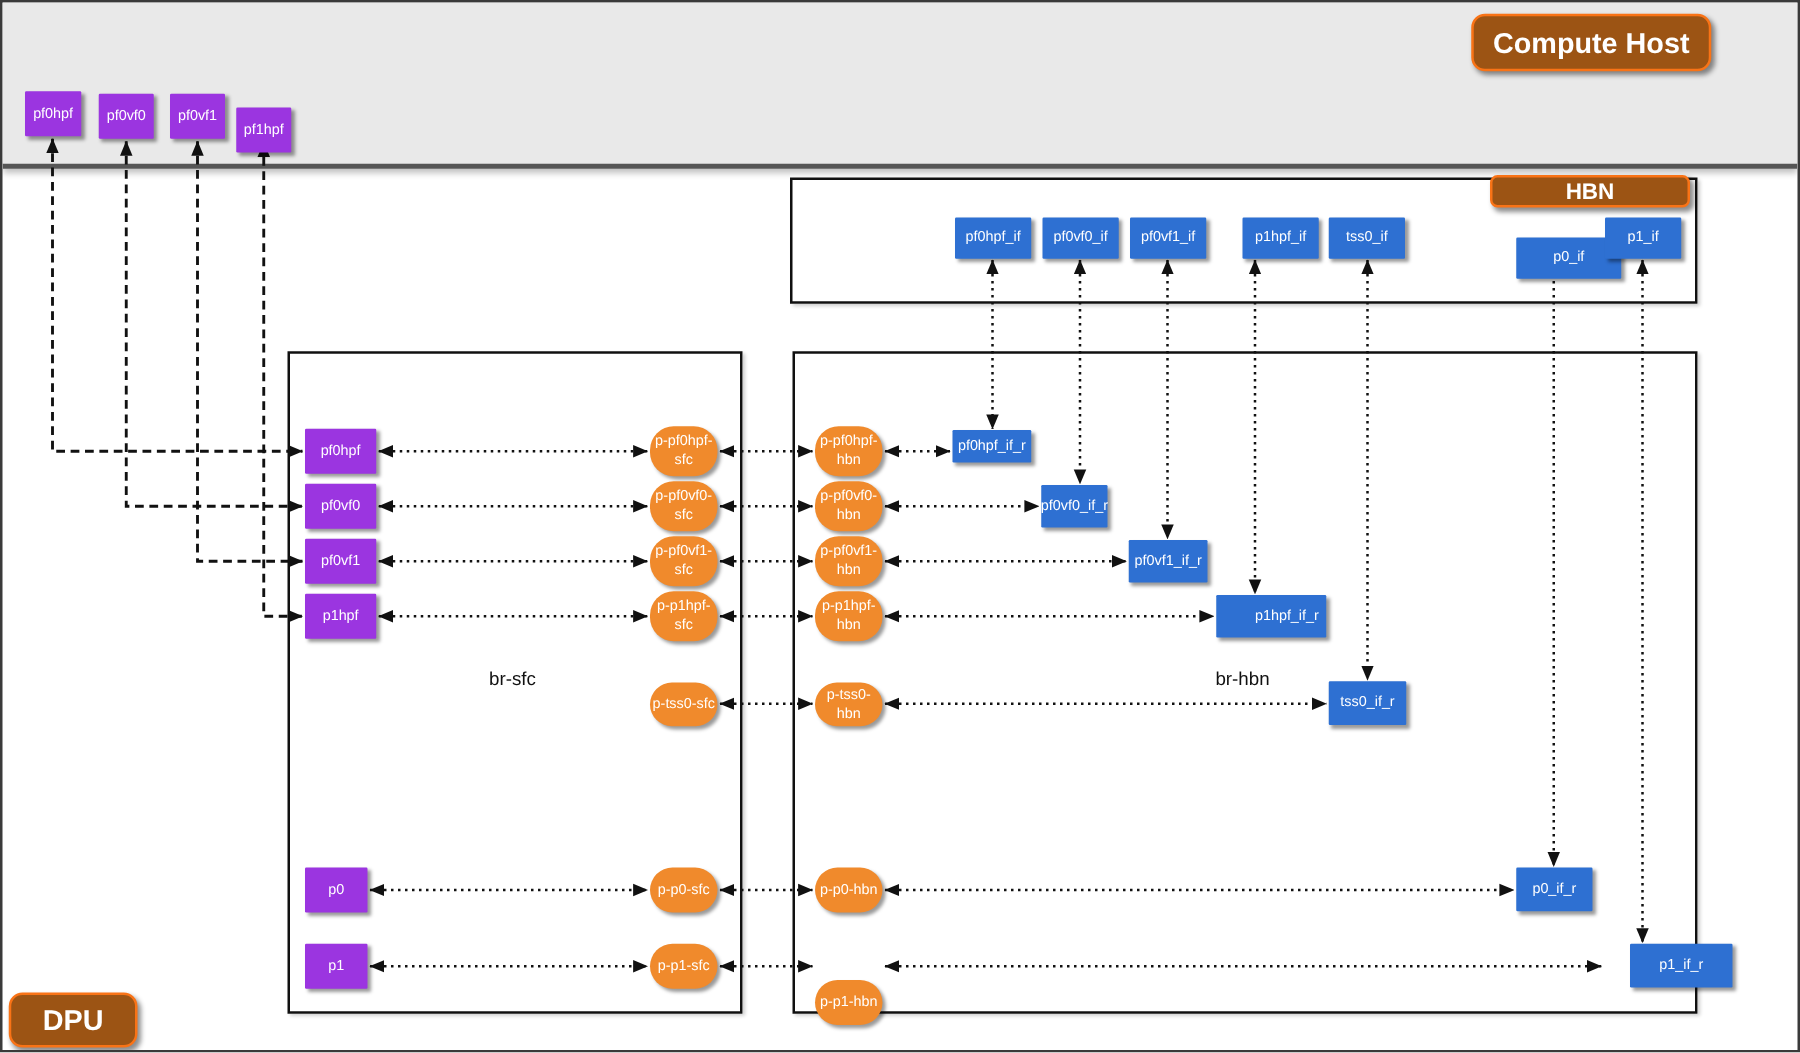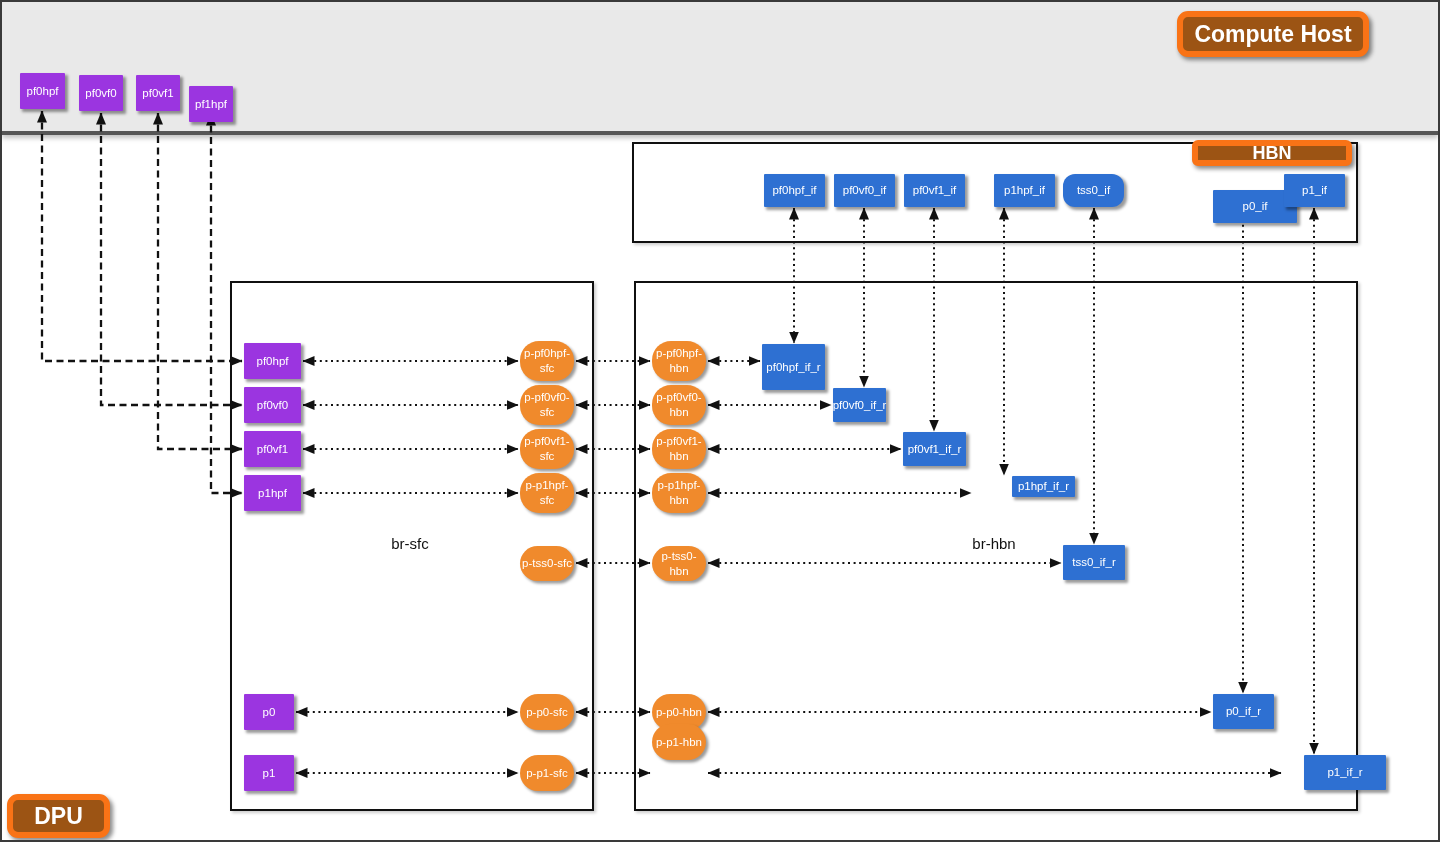--- a/index.html
+++ b/index.html
@@ -26,21 +26,21 @@
     position:absolute;display:flex;align-items:center;justify-content:center;
     text-align:center;color:var(--node-text,#fff);font-size:11.5px;line-height:1.3;
     white-space:pre-line;border-radius:1px;box-shadow:2.5px 2.5px 3px rgba(0,0,0,.4);
   }
   .node.purple{background:var(--purple,#9b35e0);}
   .node.orange{background:var(--orange,#f08a2c);border-radius:19px;}
   .node.blue{background:var(--blue,#2e70d2);}
   .badge{
     position:absolute;display:flex;align-items:center;justify-content:center;
     background:var(--brown,#9c5414);color:#fff;font-weight:bold;
-    border:6px solid #f97316;box-sizing:border-box;
+    border:2px solid #f97316;box-sizing:border-box;
     box-shadow:2.5px 3px 4px rgba(0,0,0,.45);
   }
   #badge-compute-host,#badge-dpu{border-radius:11px;}
   #badge-hbn{border-radius:6px;}
   .bridge-label{
     position:absolute;width:120px;text-align:center;color:#111;font-size:15px;
   }
 </style>
 </head>
 <body>
@@ -95,21 +95,21 @@
 
   <div id="nodes-layer">
       <div class="node purple" style="left: 18px; top: 71px; width: 45px; height: 36px;">pf0hpf</div>
       <div class="node purple" style="left: 77px; top: 73px; width: 44px; height: 36px;">pf0vf0</div>
       <div class="node purple" style="left: 134px; top: 73px; width: 44px; height: 36px;">pf0vf1</div>
       <div class="node purple" style="left: 187px; top: 84px; width: 44px; height: 36px;">pf1hpf</div>
       <div class="node blue" style="left: 762px; top: 172px; width: 61px; height: 33px;">pf0hpf_if</div>
       <div class="node blue" style="left: 832px; top: 172px; width: 61px; height: 33px;">pf0vf0_if</div>
       <div class="node blue" style="left: 902px; top: 172px; width: 61px; height: 33px;">pf0vf1_if</div>
       <div class="node blue" style="left: 992px; top: 172px; width: 61px; height: 33px;">p1hpf_if</div>
-      <div class="node blue" style="left: 1061px; top: 172px; width: 61px; height: 33px; border-radius: 12px;">tss0_if</div>
+      <div class="node blue" style="left: 1061px; top: 172px; width: 61px; height: 33px;">tss0_if</div>
       <div class="node blue" style="left: 1211px; top: 188px; width: 84px; height: 33px;">p0_if</div>
       <div class="node blue" style="left: 1282px; top: 172px; width: 61px; height: 33px;">p1_if</div>
       <div class="node purple" style="left: 242px; top: 341px; width: 57px; height: 36px;">pf0hpf</div>
       <div class="node purple" style="left: 242px; top: 385px; width: 57px; height: 36px;">pf0vf0</div>
       <div class="node purple" style="left: 242px; top: 429px; width: 57px; height: 36px;">pf0vf1</div>
       <div class="node purple" style="left: 242px; top: 473px; width: 57px; height: 36px;">p1hpf</div>
       <div class="node purple" style="left: 242px; top: 692px; width: 50px; height: 36px;">p0</div>
       <div class="node purple" style="left: 242px; top: 753px; width: 50px; height: 36px;">p1</div>
       <div class="node orange" style="left: 518px; top: 339px; width: 54px; height: 40px;">p-pf0hpf-
 sfc</div>
@@ -125,25 +125,25 @@
       <div class="node orange" style="left: 650px; top: 339px; width: 54px; height: 40px;">p-pf0hpf-
 hbn</div>
       <div class="node orange" style="left: 650px; top: 383px; width: 54px; height: 40px;">p-pf0vf0-
 hbn</div>
       <div class="node orange" style="left: 650px; top: 427px; width: 54px; height: 40px;">p-pf0vf1-
 hbn</div>
       <div class="node orange" style="left: 650px; top: 471px; width: 54px; height: 40px;">p-p1hpf-
 hbn</div>
       <div class="node orange" style="left: 650px; top: 544px; width: 54px; height: 35px;">p-tss0-hbn</div>
       <div class="node orange" style="left: 650px; top: 692px; width: 54px; height: 36px;">p-p0-hbn</div>
-      <div class="node orange" style="left: 650px; top: 722px; width: 54px; height: 36px; text-align: center;">p-p1-hbn</div>
-      <div class="node blue" style="left: 760px; top: 342px; width: 63px; height: 46px;">pf0hpf_if_r</div>
+      <div class="node orange" style="left: 650px; top: 782px; width: 54px; height: 36px; text-align: center;">p-p1-hbn</div>
+      <div class="node blue" style="left: 760px; top: 342px; width: 63px; height: 26px;">pf0hpf_if_r</div>
       <div class="node blue" style="left: 831px; top: 386px; width: 53px; height: 34px;">pf0vf0_if_r</div>
       <div class="node blue" style="left: 901px; top: 430px; width: 63px; height: 34px;">pf0vf1_if_r</div>
-      <div class="node blue" style="left: 1010px; top: 474px; width: 63px; height: 21px;">p1hpf_if_r</div>
+      <div class="node blue" style="left: 971px; top: 474px; width: 63px; height: 34px; padding-left: 25px;">p1hpf_if_r</div>
       <div class="node blue" style="left: 1061px; top: 543px; width: 62px; height: 35px;">tss0_if_r</div>
       <div class="node blue" style="left: 1211px; top: 692px; width: 61px; height: 35px;">p0_if_r</div>
       <div class="node blue" style="left: 1302px; top: 753px; width: 82px; height: 35px;">p1_if_r</div>
     </div>
 
   <div class="badge" id="badge-compute-host" style="left: 1175px; top: 9px; width: 192px; height: 46px; font-size: 23px;">Compute Host</div>
   <div class="badge" id="badge-hbn" style="left: 1190px; top: 138px; width: 160px; height: 26px; font-size: 18px;">HBN</div>
   <div class="badge" id="badge-dpu" style="left: 5px; top: 792px; width: 103px; height: 44px; font-size: 23px;">DPU</div>
 
   <div class="bridge-label" id="br-sfc-label" style="left: 348px; top: 533px;">br-sfc</div>

